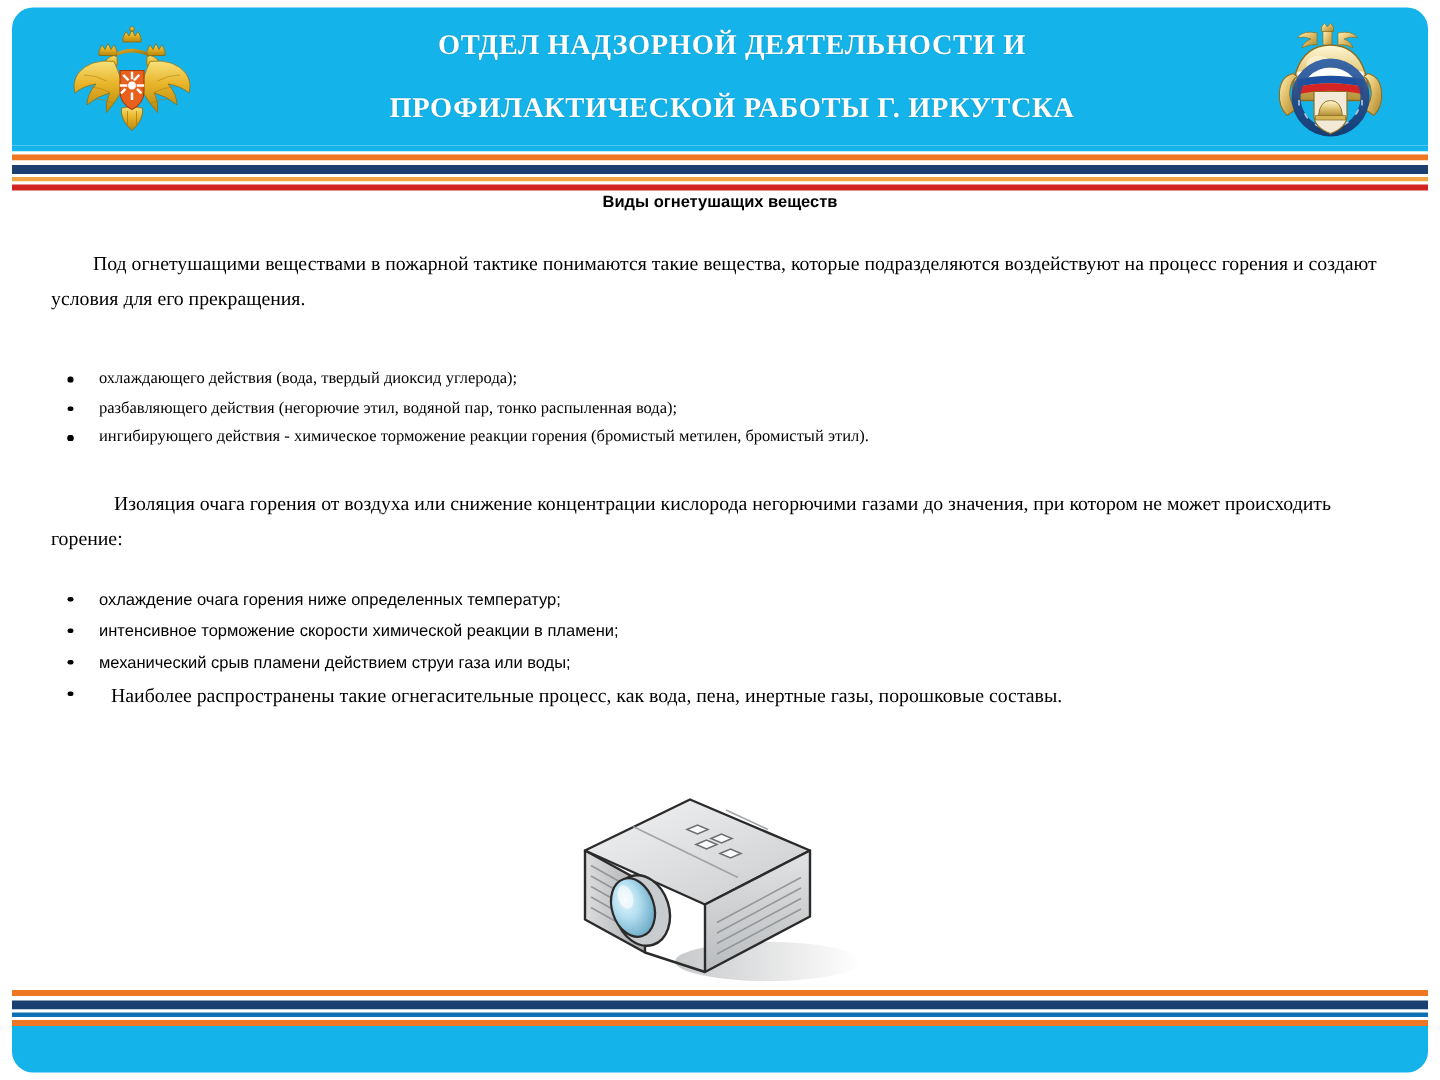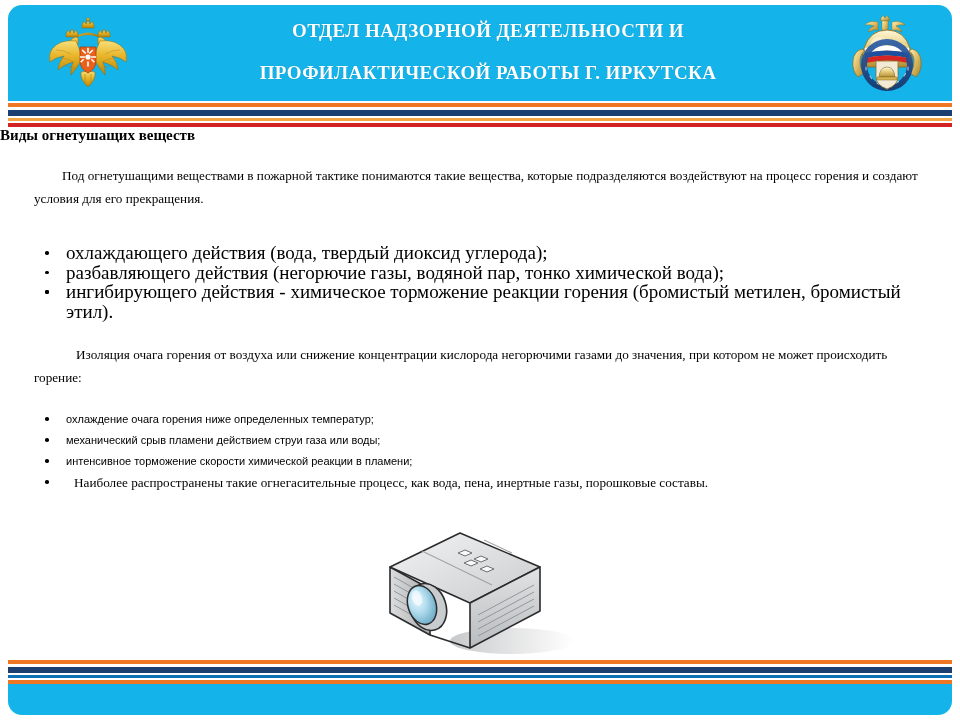--- a/index.html
+++ b/index.html
@@ -91,23 +91,23 @@
   }
 
   
   .content {
     position: absolute;
     left: 0; top: 124px;
     width: 960px; height: 530px;
     color: #000000;
   }
   .doc-title {
-    text-align: left;
-    font-family: Liberation Serif, serif;
-    font-size: 15px;
+    text-align: center;
+    font-family: Liberation Sans, sans-serif;
+    font-size: 11px;
     line-height: 22px;
     margin: 0 0 18px 0;
   }
   .para {
     margin: 0 40px 0 34px;
     font-family: "Liberation Serif", "DejaVu Serif", serif;
     font-size: 13.2px;
     line-height: 23px;
     text-align: left;
   }
@@ -118,21 +118,21 @@
   .gap-lg { height: 22px; }
 
   ul.bullets {
     margin: 0 40px 0 34px;
     padding: 0;
     list-style: none;
   }
   ul.bullets li {
     position: relative;
     padding-left: 32px;
-    font-size: 19px;
+    font-size: 11px;
     line-height: 19.5px;
     margin: 0;
   }
   ul.bullets li .bullet-dot {
     position: absolute;
     left: 11px; top: 8px;
     width: 3.5px; height: 3.5px;
     background: #000;
     border-radius: 50%;
   }
@@ -316,21 +316,21 @@
 
     <div class="gap-sm"></div>
 
     <ul class="bullets serif">
       <li>
         <span class="bullet-dot"></span>
         <span>охлаждающего действия (вода, твердый диоксид углерода);</span>
       </li>
       <li>
         <span class="bullet-dot"></span>
-        <span>разбавляющего действия (негорючие газы, водяной пар, тонко химической вода);</span>
+        <span>разбавляющего действия (негорючие этил, водяной пар, тонко распыленная вода);</span>
       </li>
       <li>
         <span class="bullet-dot"></span>
       </li>
       <li>
         <span class="bullet-dot"></span>
         <span>ингибирующего действия - химическое торможение реакции горения (бромистый метилен, бромистый этил).</span>
       </li>
     </ul>
 
@@ -340,25 +340,25 @@
 
     <div class="gap-md"></div>
 
     <ul class="bullets sans">
       <li>
         <span class="bullet-dot"></span>
         <span>охлаждение очага горения ниже определенных температур;</span>
       </li>
       <li>
         <span class="bullet-dot"></span>
+        <span>интенсивное торможение скорости химической реакции в пламени;</span>
+      </li>
+      <li>
+        <span class="bullet-dot"></span>
         <span>механический срыв пламени действием струи газа или воды;</span>
-      </li>
-      <li>
-        <span class="bullet-dot"></span>
-        <span>интенсивное торможение скорости химической реакции в пламени;</span>
       </li>
       <li>
         <span class="bullet-dot"></span>
       </li>
     </ul>
 
     <p class="tail-note">Наиболее распространены такие огнегасительные процесс, как вода, пена, инертные газы, порошковые составы.</p>
   </div>
 
   <div class="picture">

